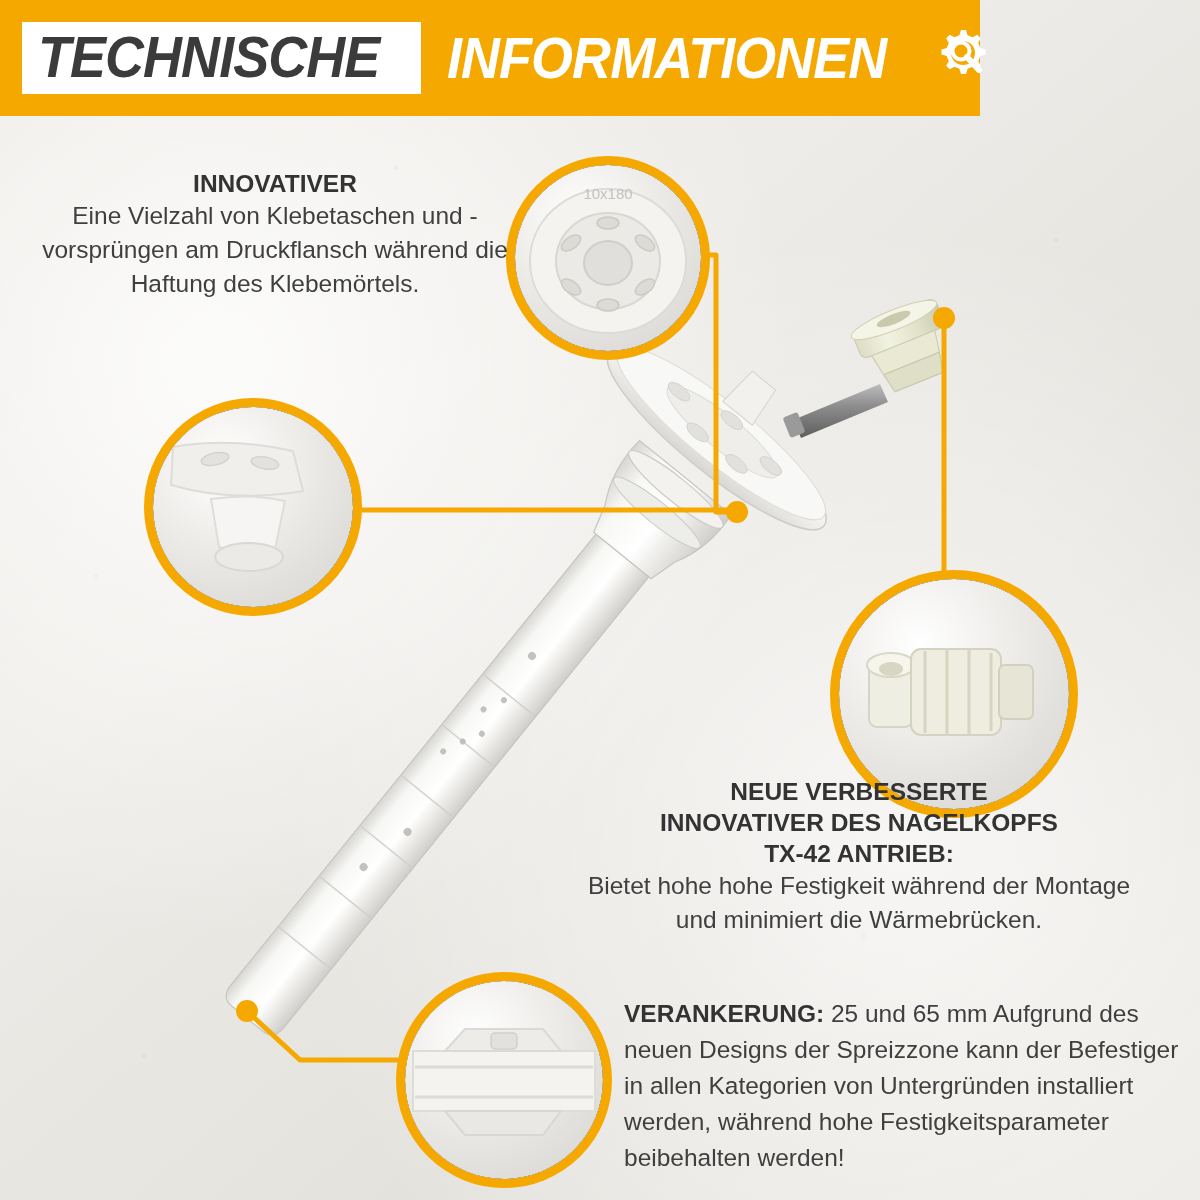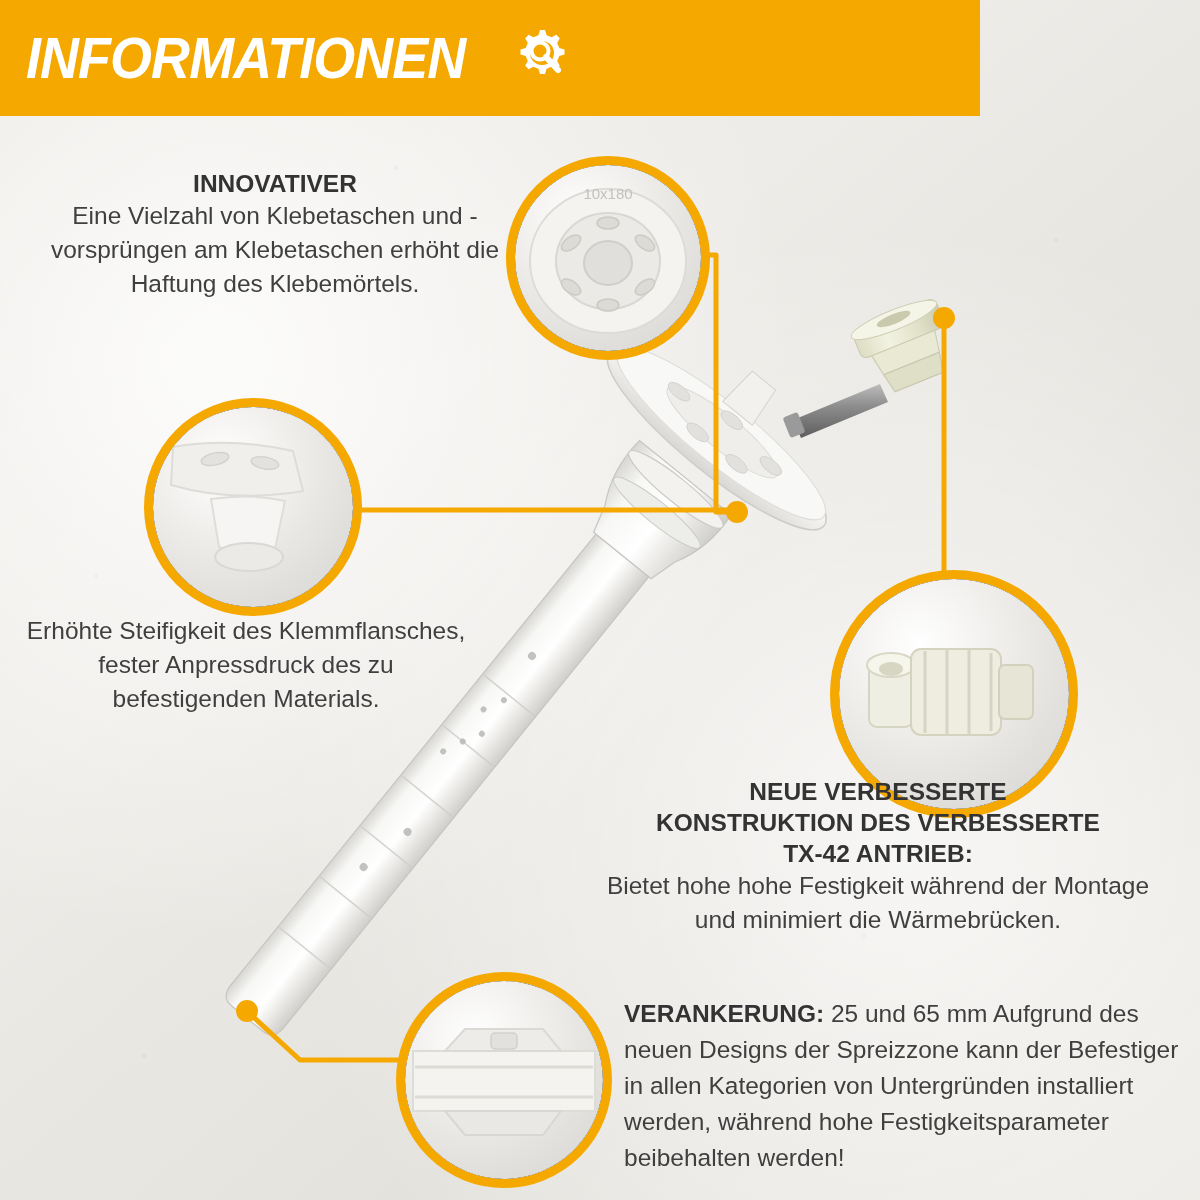--- a/index.html
+++ b/index.html
@@ -139,21 +139,21 @@
   }
   .txt .body {
     font-size: 24.5px;
     line-height: 34px;
     color: #3f3f3f;
   }
   .t-center { text-align: center; }
 
   #txt-coating { left: 40px; top: 168px; width: 470px; }
   #txt-flange  { left: 26px; top: 614px; width: 440px; }
-  #txt-head    { left: 588px; top: 776px; width: 580px; text-align: center; }
+  #txt-head    { left: 569px; top: 776px; width: 580px; text-align: center; }
   #txt-anchor  { left: 624px; top: 996px; width: 580px; text-align: left; }
   #txt-anchor .body { line-height: 36px; }
   .inline-ttl { font-weight: 700; color: #333; }
 </style>
 </head>
 <body>
 
 <div id="page">
 
   <svg id="product" viewBox="0 0 1200 1200" xmlns="http://www.w3.org/2000/svg">
@@ -320,45 +320,47 @@
           <line x1="10" y1="116" x2="188" y2="116"></line>
         </g>
         <path d="M40 70 l20 -22 l78 0 l18 22 Z" fill="#edecE9" stroke="#dad9d5" stroke-width="2"></path>
         <path d="M40 130 l20 24 l78 0 l18 -24 Z" fill="#e9e8e4" stroke="#d8d7d3" stroke-width="2"></path>
         <rect x="86" y="52" width="26" height="16" rx="4" fill="#e2e1dd" stroke="#d2d1cd" stroke-width="1.5"></rect>
       </svg>
     </div>
   </div>
 
   <div id="header">
+    <div class="hdr-white-block">
+      <span class="hdr-word">TECHNISCHE</span>
+    </div>
     <span class="hdr-word2">INFORMATIONEN</span>
     <span id="gear-icon">
       <svg width="64" height="64" viewBox="0 0 64 64" xmlns="http://www.w3.org/2000/svg">
         <g fill="#ffffff">
           <path d="M30 4 l5 0 l1.6 5.2 l5 2.1 l4.7-2.6 l3.5 3.5 l-2.6 4.7 l2.1 5 l5.2 1.6 l0 5 l-5.2 1.6 l-2.1 5 l2.6 4.7 l-3.5 3.5 l-4.7-2.6 l-5 2.1 l-1.6 5.2 l-5 0 l-1.6-5.2 l-5-2.1 l-4.7 2.6 l-3.5-3.5 l2.6-4.7 l-2.1-5 l-5.2-1.6 l0-5 l5.2-1.6 l2.1-5 l-2.6-4.7 l3.5-3.5 l4.7 2.6 l5-2.1 Z"></path>
         </g>
         <circle cx="32" cy="27" r="12" fill="#F5A800"></circle>
         <circle cx="30" cy="25" r="8.5" fill="none" stroke="#ffffff" stroke-width="4"></circle>
         <line x1="36" y1="31" x2="48" y2="44" stroke="#ffffff" stroke-width="6" stroke-linecap="round"></line>
       </svg>
     </span>
   </div>
 
   <div class="txt t-center" id="txt-coating">
     <div class="ttl">INNOVATIVER</div>
-    <div class="body">Eine Vielzahl von Klebetaschen und -vorsprüngen am Klebetaschen erhöht die Haftung des Klebemörtels.</div>
+    <div class="body">Eine Vielzahl von Klebetaschen und -vorsprüngen am Druckflansch während die Haftung des Klebemörtels.</div>
   </div>
 
   <div class="txt t-center" id="txt-flange">
-    <div class="body">Erhöhte Steifigkeit des Klemmflansches, fester Anpressdruck des zu befestigenden Materials.</div>
   </div>
 
   <div class="txt" id="txt-head">
     <div class="ttl">NEUE VERBESSERTE</div>
-    <div class="ttl">KONSTRUKTION DES VERBESSERTE</div>
+    <div class="ttl">INNOVATIVER DES NAGELKOPFS</div>
     <div class="ttl">TX-42 ANTRIEB:</div>
     <div class="body">Bietet hohe hohe Festigkeit während der Montage und minimiert die Wärmebrücken.</div>
   </div>
 
   <div class="txt" id="txt-anchor">
     <div class="body"><span class="inline-ttl">VERANKERUNG:</span><span> 25 und 65 mm Aufgrund des neuen Designs der Spreizzone kann der Befestiger in allen Kategorien von Untergründen installiert werden, während hohe Festigkeitsparameter beibehalten werden!</span></div>
   </div>
 
 </div>
 

